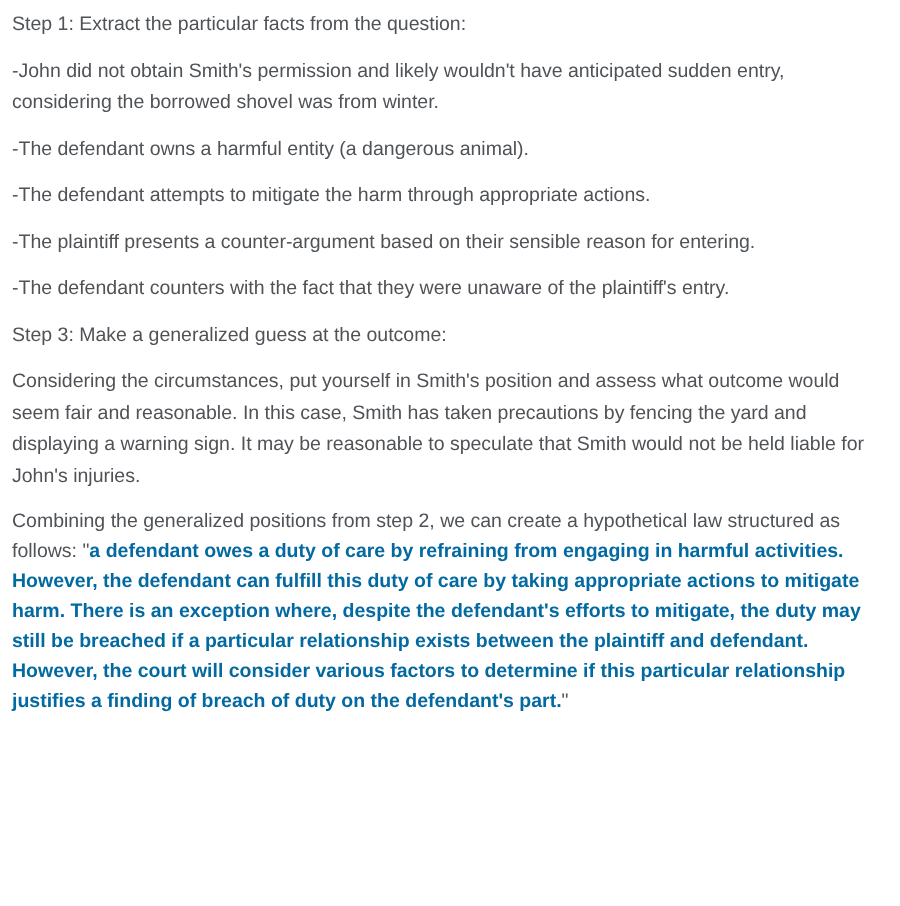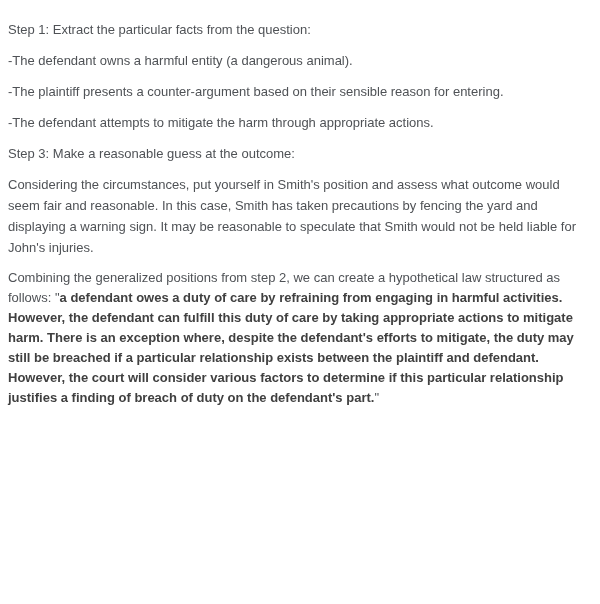--- a/index.html
+++ b/index.html
@@ -9,49 +9,51 @@
   }
   body {
     width: 600px;
     height: 604px;
     overflow: hidden;
     font-family: "Liberation Sans", "DejaVu Sans", sans-serif;
   }
   .doc {
     box-sizing: border-box;
     width: 600px;
-    padding: 19px 14px 0 8px;
+    padding: 5px 14px 0 8px;
     font-size: 13px;
     line-height: 21px;
     color: #4f5256;
     -webkit-font-smoothing: antialiased;
   }
   .doc p {
     margin: 0 0 10px 0;
   }
   .doc p.conclusion {
     line-height: 20px;
   }
   .doc strong {
     font-weight: 700;
-    color: #404040;
+    color: #0369a1;
   }
 </style>
 </head>
 <body>
 
 <div class="doc">
 
   <p>Step 1: Extract the particular facts from the question:</p>
 
+  <p>-John did not obtain Smith's permission and likely wouldn't have anticipated sudden entry, considering the borrowed shovel was from winter.</p>
 
 
   <p>-The defendant owns a harmful entity (a dangerous animal).</p>
+  <p>-The defendant attempts to mitigate the harm through appropriate actions.</p>
   <p>-The plaintiff presents a counter-argument based on their sensible reason for entering.</p>
-  <p>-The defendant attempts to mitigate the harm through appropriate actions.</p>
+  <p>-The defendant counters with the fact that they were unaware of the plaintiff's entry.</p>
 
-  <p>Step 3: Make a reasonable guess at the outcome:</p>
+  <p>Step 3: Make a generalized guess at the outcome:</p>
 
   <p>Considering the circumstances, put yourself in Smith's position and assess what outcome would seem fair and reasonable. In this case, Smith has taken precautions by fencing the yard and displaying a warning sign. It may be reasonable to speculate that Smith would not be held liable for John's injuries.</p>
 
   <p class="conclusion"><span>Combining the generalized positions from step 2, we can create a hypothetical law structured as follows: "</span><strong>a defendant owes a duty of care by refraining from engaging in harmful activities. However, the defendant can fulfill this duty of care by taking appropriate actions to mitigate harm. There is an exception where, despite the defendant's efforts to mitigate, the duty may still be breached if a particular relationship exists between the plaintiff and defendant. However, the court will consider various factors to determine if this particular relationship justifies a finding of breach of duty on the defendant's part.</strong><span>"</span></p>
 
 </div>
 
 </body></html>

